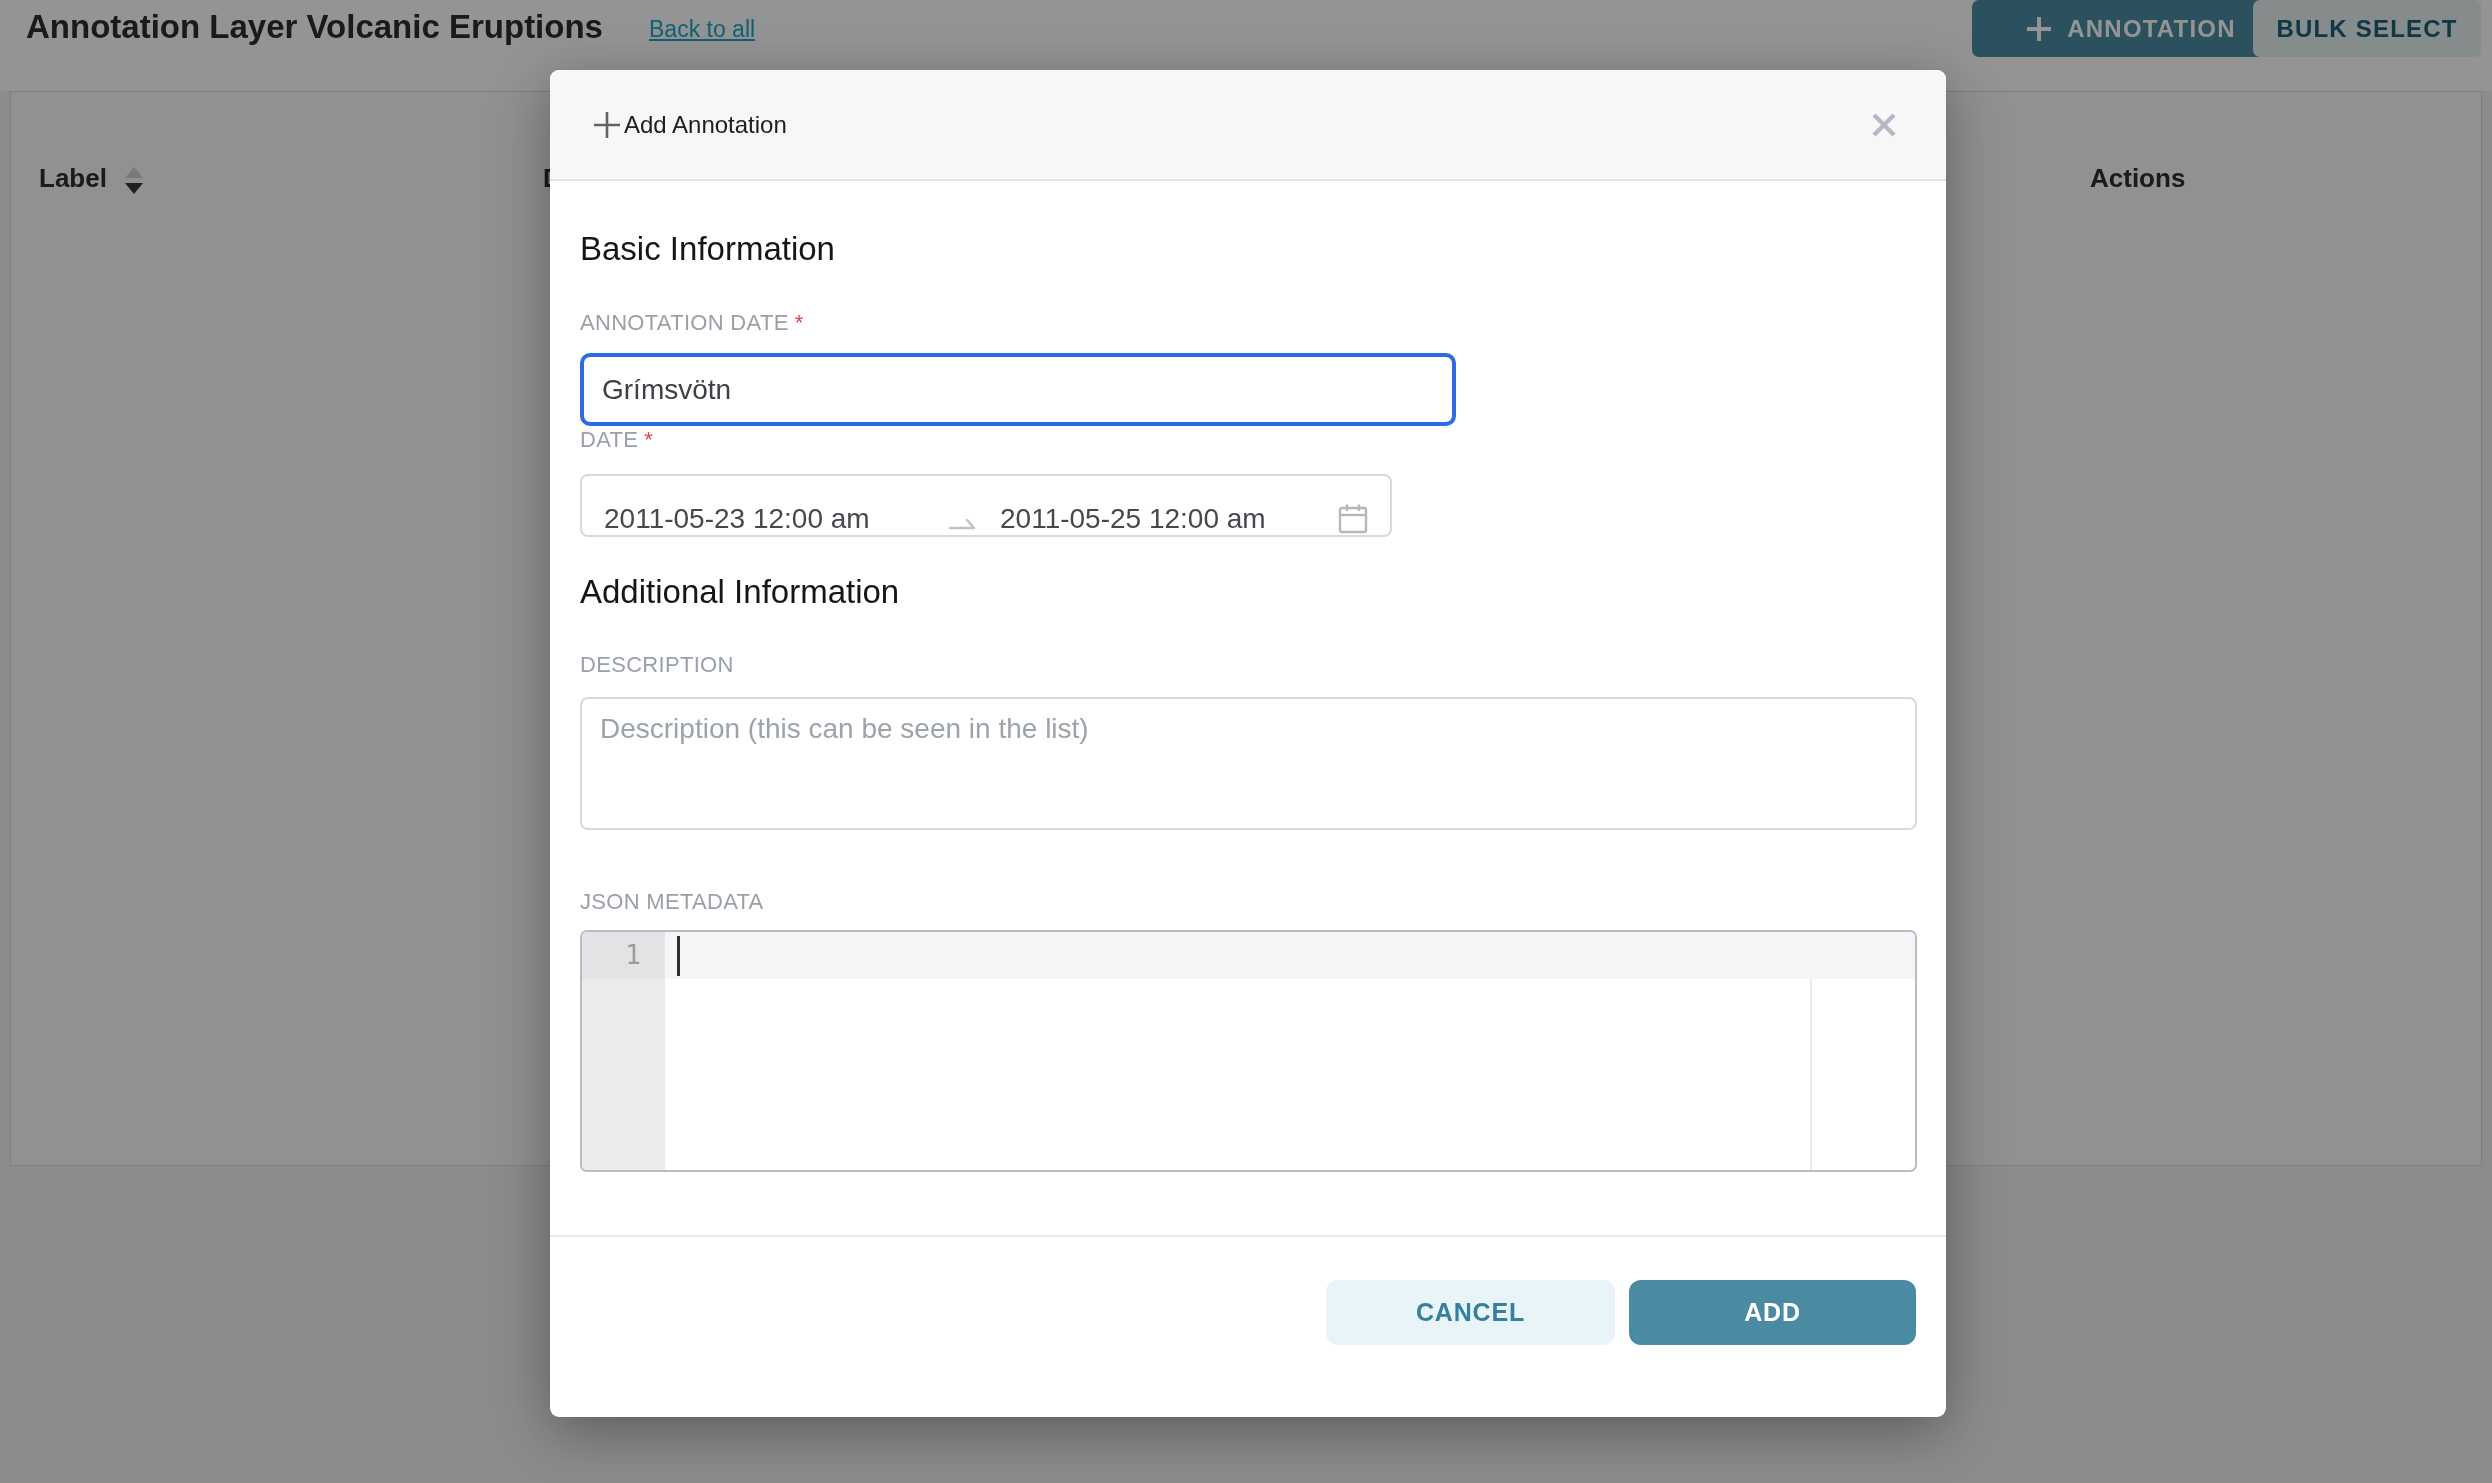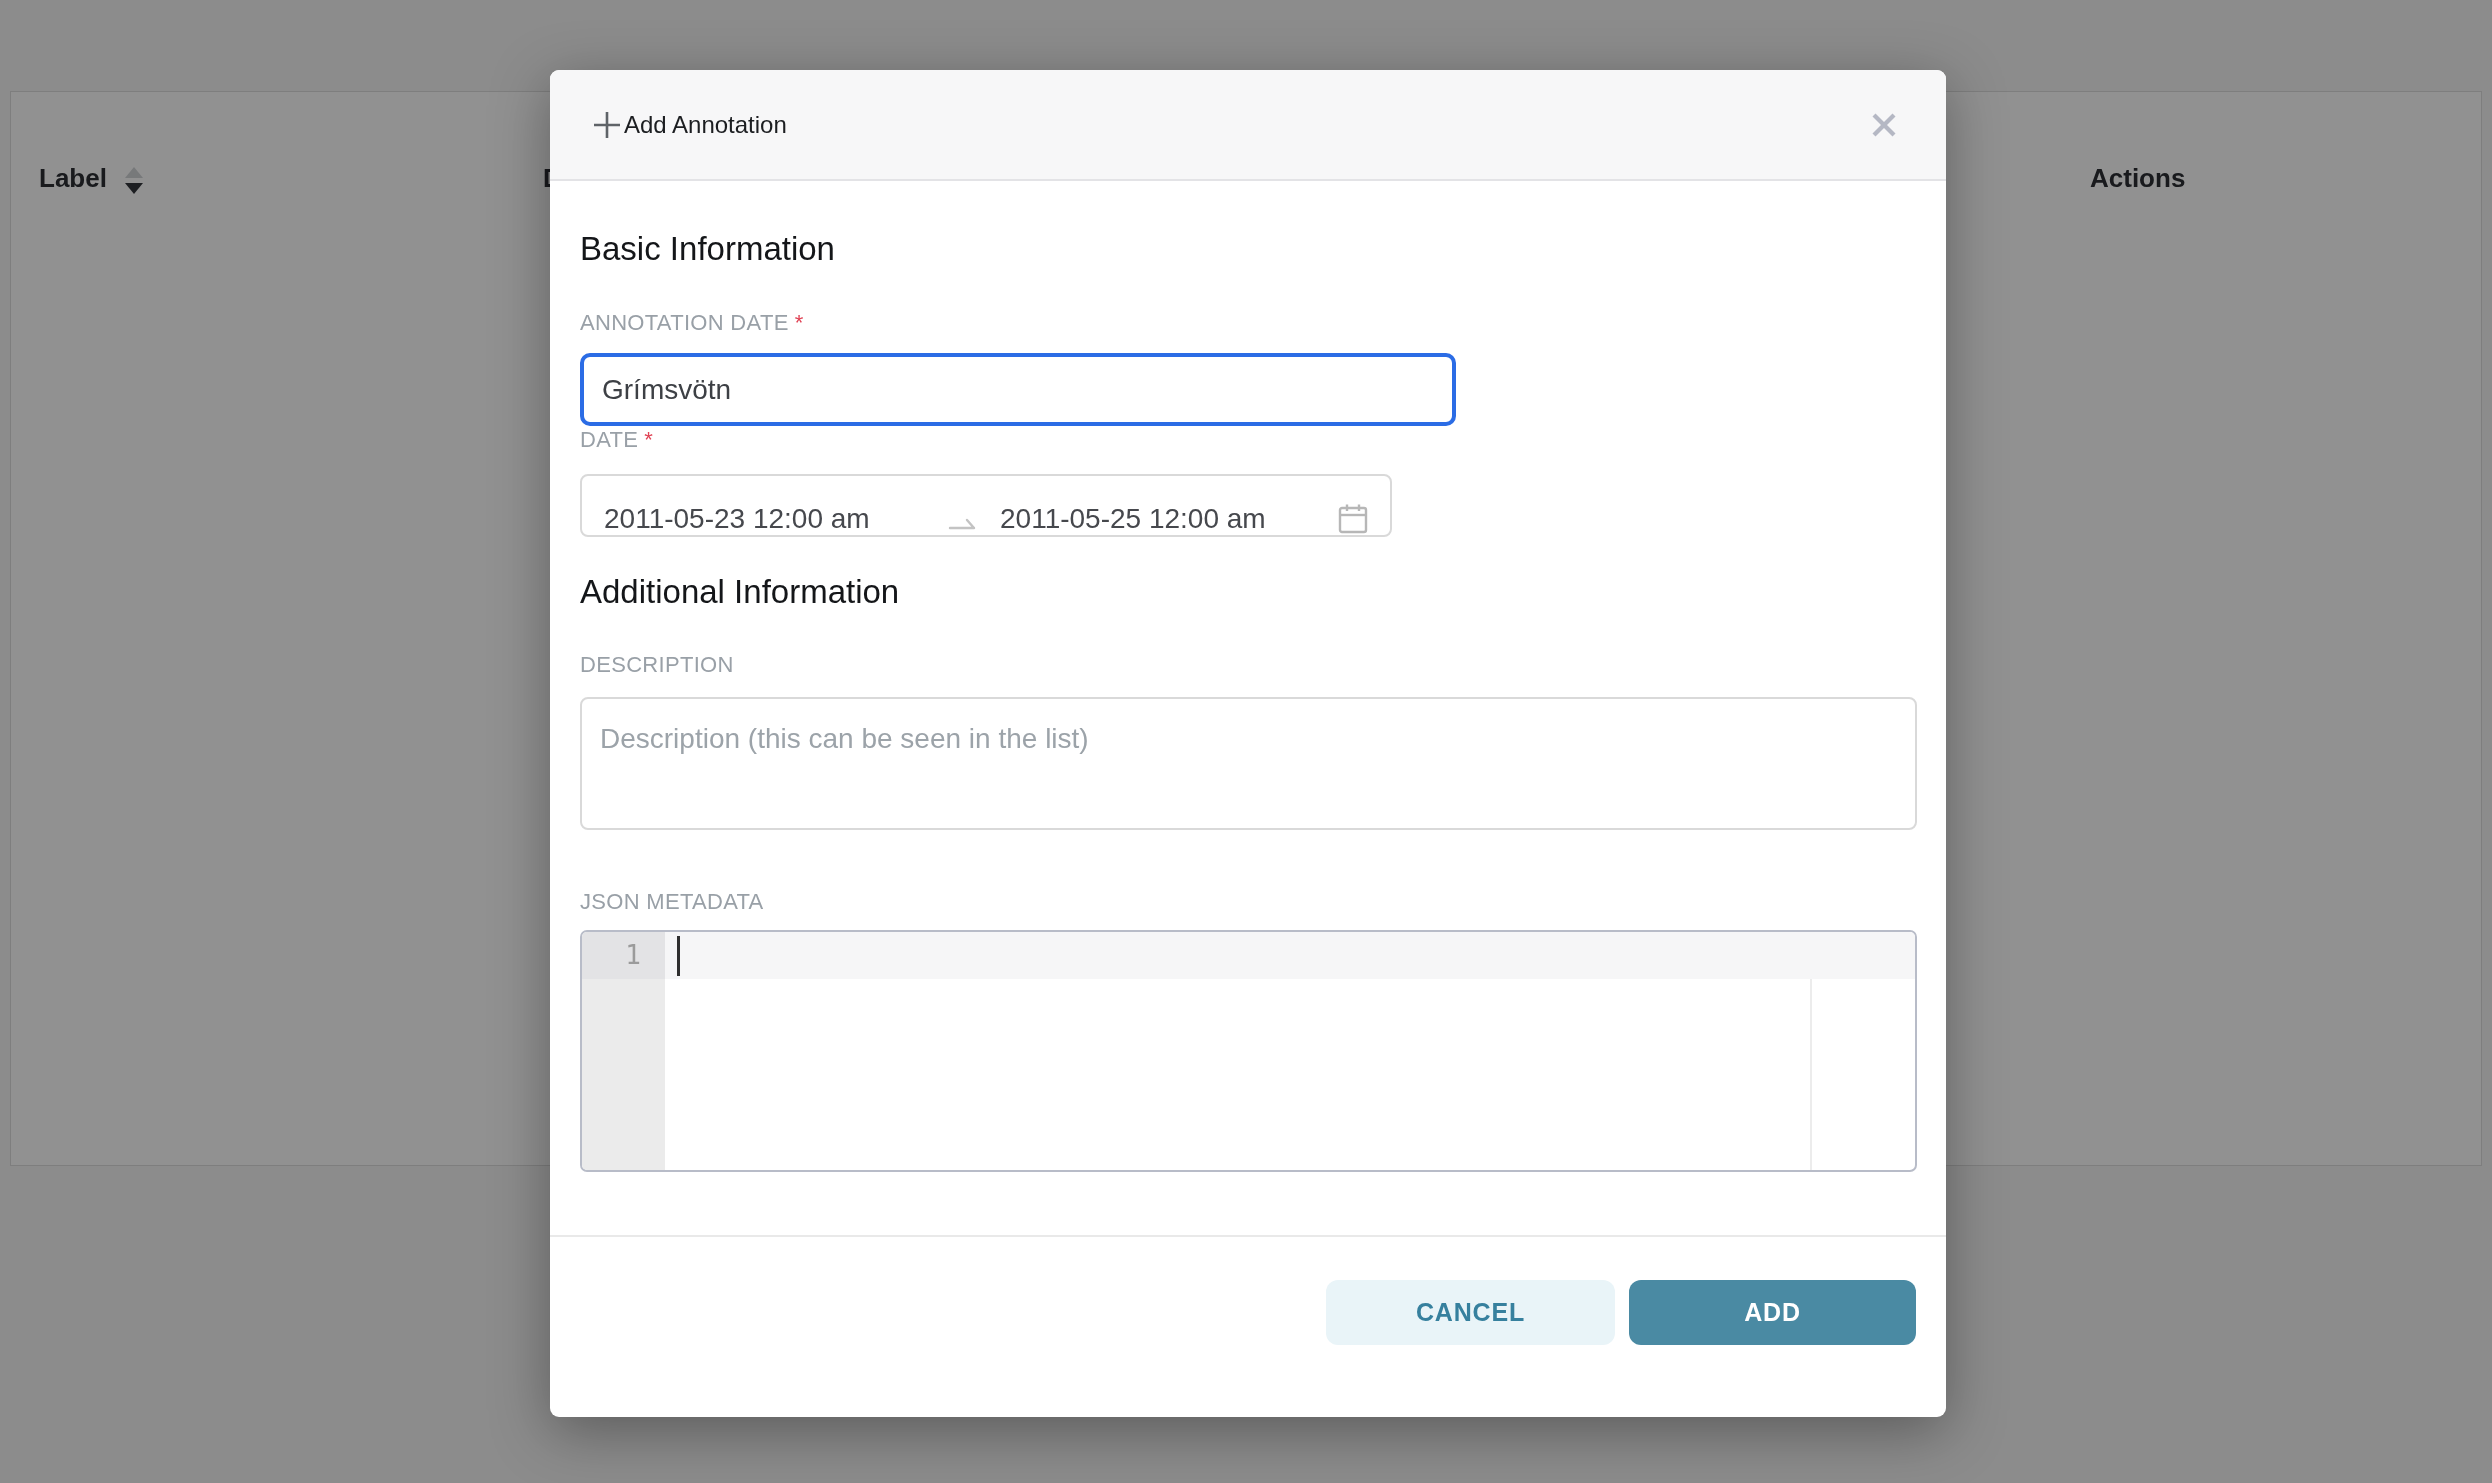--- a/index.html
+++ b/index.html
@@ -61,21 +61,21 @@
 
   .date-input { margin-top:20px; width:812px; height:63px; border:2px solid #d9d9d9; border-radius:8px;
     display:flex; align-items:flex-end; padding:0 22px; background:#fff; cursor:pointer; }
   .date-text { font-size:28px; color:#46484d; }
   .d1 { width:283px; }
   .range-arrow { margin:0 0 0 61px; display:flex; align-items:center; }
   .d2 { margin-left:22px; }
   .cal-icon { margin-left:auto; display:flex; align-items:center; }
 
   .desc-area { display:block; margin-top:18px; width:1337px; height:133px; border:2px solid #d9d9d9;
-    border-radius:8px; padding:24px 18px; font-size:28px; color:#3d4045; font-family:inherit;
+    border-radius:8px; padding:14px 18px; font-size:28px; color:#3d4045; font-family:inherit;
     resize:none; outline:none; background:#fff; }
   .desc-area::placeholder { color:#9ca3a9; opacity:1; }
 
   .json-editor { position:relative; margin-top:14px; width:1337px; height:242px; border:2px solid #b8bcc8;
     border-radius:7px; background:#ffffff; overflow:hidden; cursor:text; }
   .gutter { position:absolute; left:0; top:0; bottom:0; width:83px; background:#ebebeb; }
   .gutter-cell { height:47px; background:#e3e3e5; font-family:"DejaVu Sans Mono", monospace;
     font-size:26px; color:#9b9b9b; text-align:right; padding-right:24px; line-height:47px; }
   .active-line { position:absolute; left:83px; right:0; top:0; height:47px; background:#f6f6f7; }
   .cursor-bar { position:absolute; left:95px; top:4px; width:3px; height:40px; background:#2f2f2f; }
@@ -86,20 +86,31 @@
   .btn { height:65px; border:none; border-radius:12px; font-size:25px; font-weight:700;
     letter-spacing:0.8px; font-family:inherit; cursor:pointer; }
   .btn-cancel { width:289px; background:#e9f4f8; color:#36809e; }
   .btn-add { width:287px; background:#4a8aa3; color:#ffffff; }
 </style>
 </head>
 <body>
 
 <div id="app">
 
+  <div class="page-header">
+    <div class="page-title">Annotation Layer Volcanic Eruptions</div>
+    <a class="back-link" href="#">Back to all</a>
+    <button class="btn-annotation">
+      <span class="plus-white"></span>
+      <span>ANNOTATION</span>
+    </button>
+    <button class="btn-bulk">
+      <span>BULK SELECT</span>
+    </button>
+  </div>
 
   <div class="table-card">
     <div class="col-header col-label">
       <span>Label</span><span class="sorter"><span class="caret caret-up"></span><span class="caret caret-down"></span></span>
     </div>
     <div class="col-header col-desc">Description</div>
     <div class="col-header col-actions">Actions</div>
   </div>
 
   <div class="overlay"></div>

